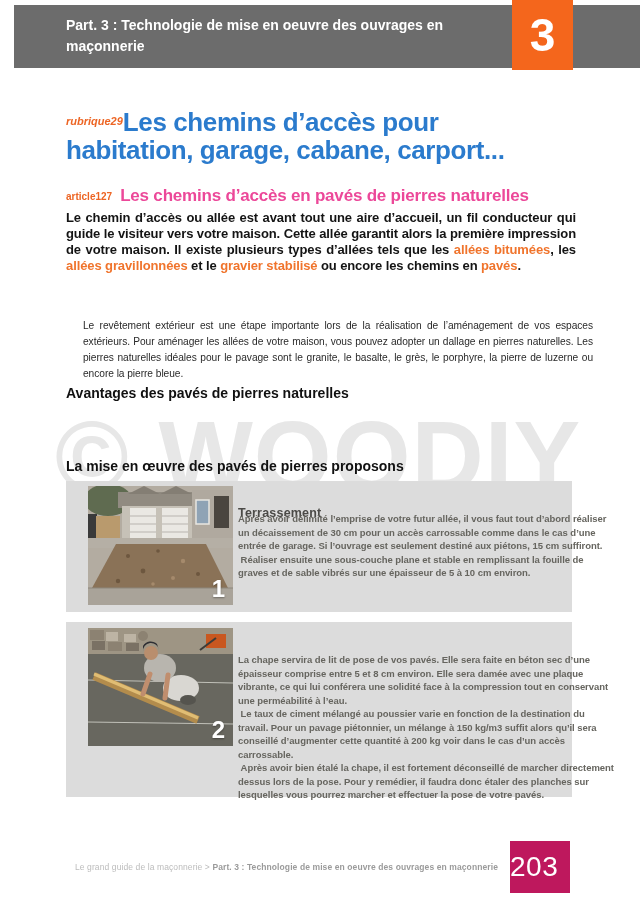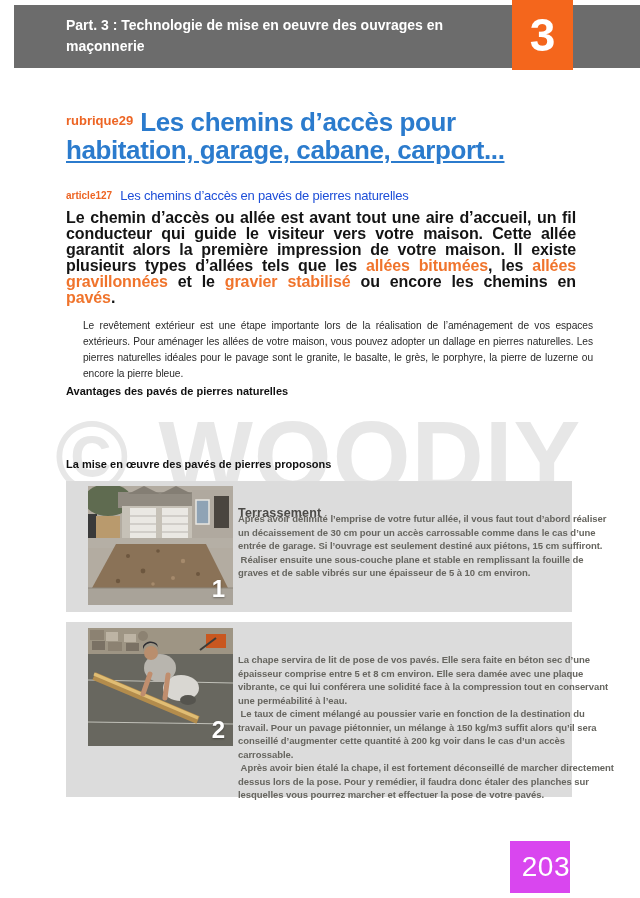--- a/index.html
+++ b/index.html
@@ -35,55 +35,55 @@
     letter-spacing:1px;white-space:nowrap;line-height:1;
     user-select:none;
     margin-top:23px;
   }
 
   
   .content{position:absolute;left:66px;top:0;width:510px;z-index:2;}
 
   .h1-block{position:absolute;left:0;top:108px;width:512px;}
   .rubrique-label{
-    color:#ed6524;font-size:13px;font-weight:700;
-    display:inline-block;margin-right:7px;vertical-align:6px;
+    color:#ed6524;font-size:11px;font-weight:700;
+    display:inline-block;vertical-align:6px;font-style:italic;
   }
   .h1-text{
     color:#2b7bcd;font-size:26px;font-weight:700;line-height:28px;letter-spacing:-0.4px;
     display:inline;
   }
-  .h1-line2{display:block;text-decoration:underline;}
+  .h1-line2{display:block;}
 
   .h2-block{position:absolute;left:0;top:186px;width:512px;}
   .article-label{
     color:#ed6524;font-size:10px;font-weight:700;
     display:inline-block;margin-right:8px;vertical-align:1px;
   }
-  .h2-text{color:#1d4ed8;font-size:13px;font-weight:400;letter-spacing:-0.2px;}
+  .h2-text{color:#ec4899;font-size:17px;font-weight:700;letter-spacing:-0.2px;}
 
   .intro{
     position:absolute;left:0;top:210px;width:510px;
-    font-size:16px;font-weight:700;color:#141414;
+    font-size:13px;font-weight:700;color:#141414;
     line-height:16px;text-align:justify;letter-spacing:-0.1px;
   }
   .intro p{margin:0;white-space:pre-wrap;}
   .intro .lnk{color:#f07узor;}
   .lnk{color:#f0742c;}
 
   .bodypara{
     position:absolute;left:17px;top:318px;width:510px;
     font-size:10.2px;color:#2a2a2a;line-height:16px;
     text-align:justify;letter-spacing:-0.05px;
   }
   .bodypara p{margin:0;}
 
   .subhead{
     position:absolute;left:0;width:510px;
-    font-size:11px;font-weight:700;color:#111111;
+    font-size:14px;font-weight:700;color:#111111;
   }
   .subhead.advantages{top:385px;}
   .subhead.mise{top:458px;}
 
   .advantage-lines{
     position:absolute;left:0;top:399px;width:510px;
     font-size:10.2px;color:#2a2a2a;line-height:16px;
     text-align:justify;letter-spacing:-0.05px;
   }
   .advantage-lines p{margin:0;white-space:pre-wrap;}
@@ -115,21 +115,21 @@
   }
 
   
   .breadcrumb{
     position:absolute;left:75px;top:862px;z-index:2;
     font-size:8.5px;color:#bcbcbc;letter-spacing:0.1px;
   }
   .breadcrumb .bc-bold{font-weight:700;color:#9b9b9b;}
   .page-number-box{
     position:absolute;left:510px;top:841px;width:60px;height:52px;
-    background:#d946ef;display:flex;align-items:center;justify-content:flex-end;z-index:2;
+    background:#be185d;display:flex;align-items:center;justify-content:flex-start;z-index:2;
   }
   .page-number-box span{color:#ffffff;font-size:28px;font-weight:400;letter-spacing:0.5px;}
 </style>
 </head>
 <body>
 
 <div class="page">
 
   <div class="watermark">© WOODIY</div>
 
@@ -236,17 +236,20 @@
         </svg>
         <div class="step-number">2</div>
       </div>
       <p class="step-text">La chape servira de lit de pose de vos pavés. Elle sera faite en béton sec d’une épaisseur comprise entre 5 et 8 cm environ. Elle sera damée avec une plaque vibrante, ce qui lui conférera une solidité face à la compression tout en conservant une perméabilité à l’eau.
  Le taux de ciment mélangé au poussier varie en fonction de la destination du travail. Pour un pavage piétonnier, un mélange à 150 kg/m3 suffit alors qu’il sera conseillé d’augmenter cette quantité à 200 kg voir dans le cas d’un accès carrossable.
  Après avoir bien étalé la chape, il est fortement déconseillé de marcher directement dessus lors de la pose. Pour y remédier, il faudra donc étaler des planches sur lesquelles vous pourrez marcher et effectuer la pose de votre pavés.</p>
     </section>
 
   </div>
 
+  <div class="breadcrumb">
+    <span>Le grand guide de la maçonnerie &gt; </span><span class="bc-bold">Part. 3 : Technologie de mise en oeuvre des ouvrages en maçonnerie</span>
+  </div>
   <div class="page-number-box">
     <span>203</span>
   </div>
 
 </div>
 
 </body></html>

